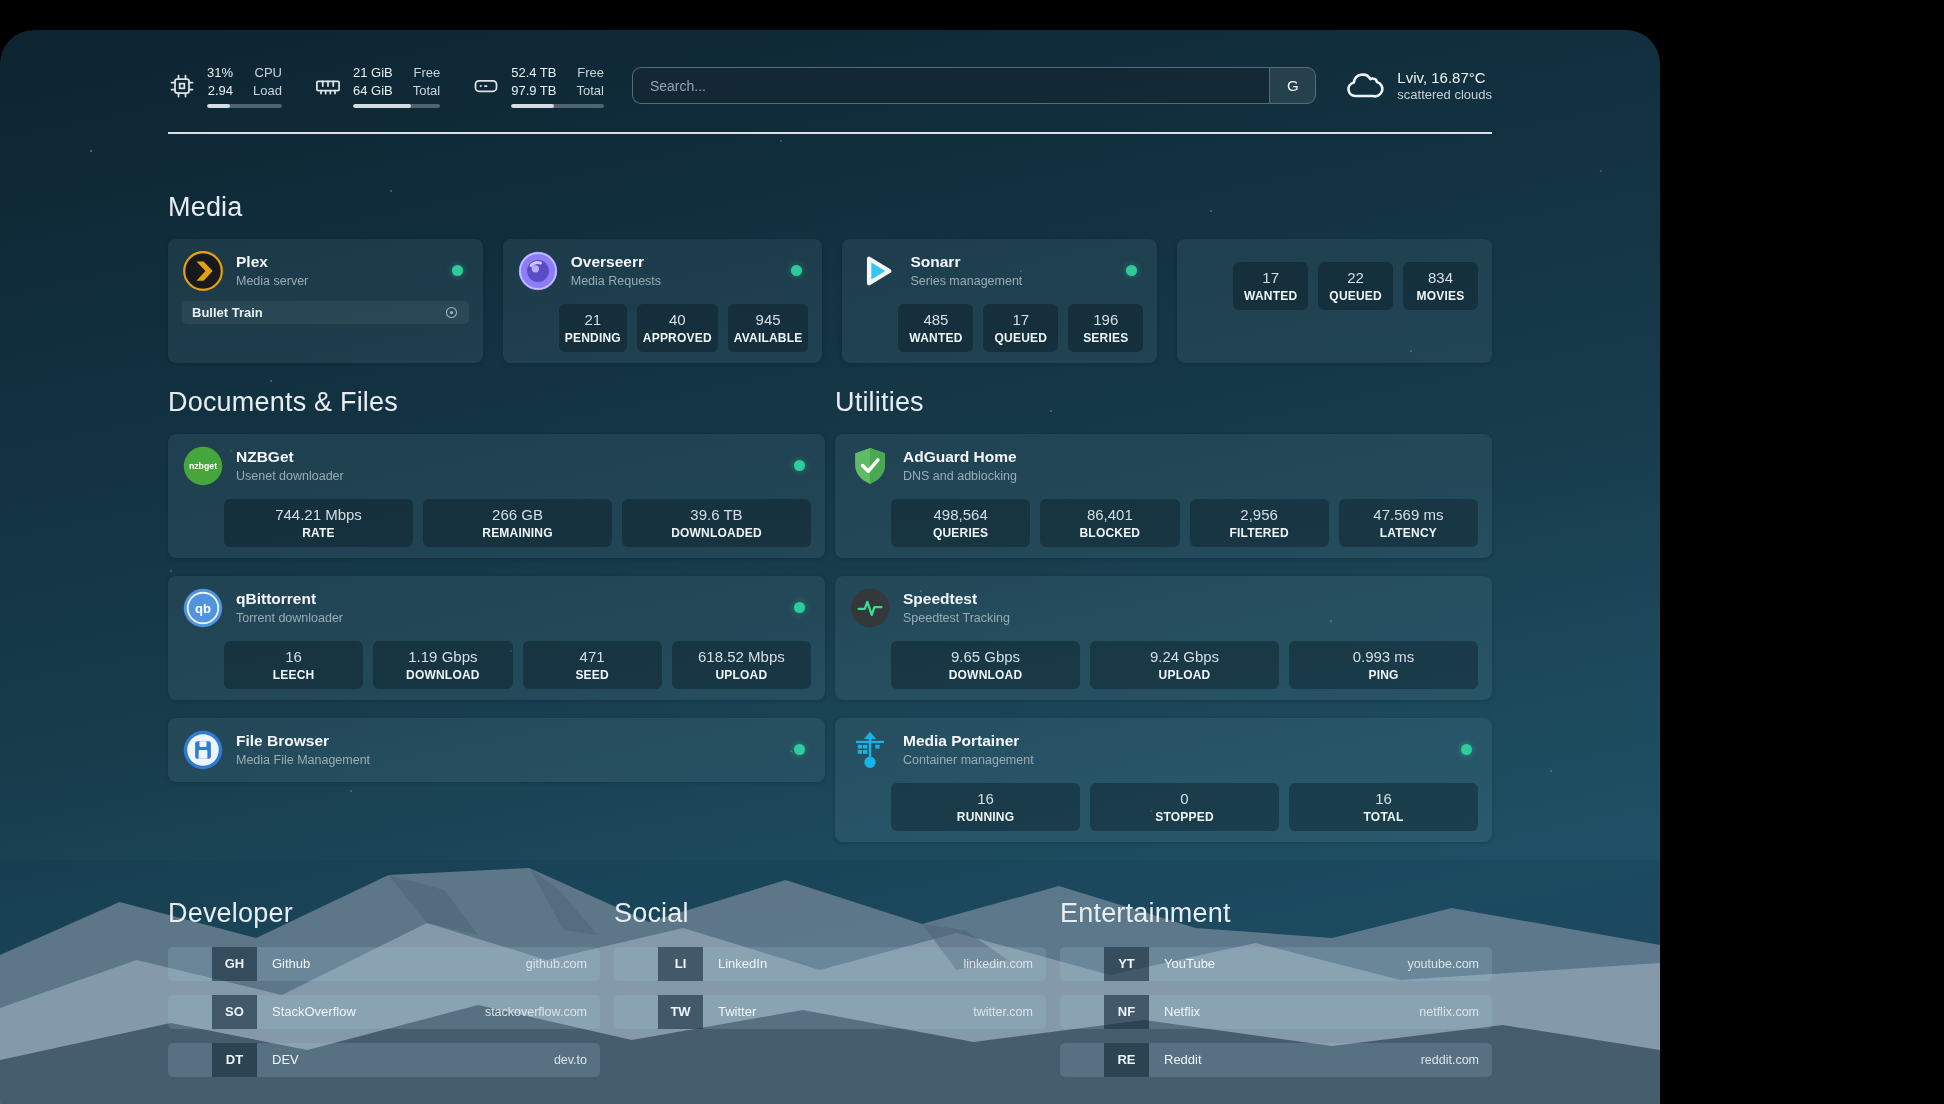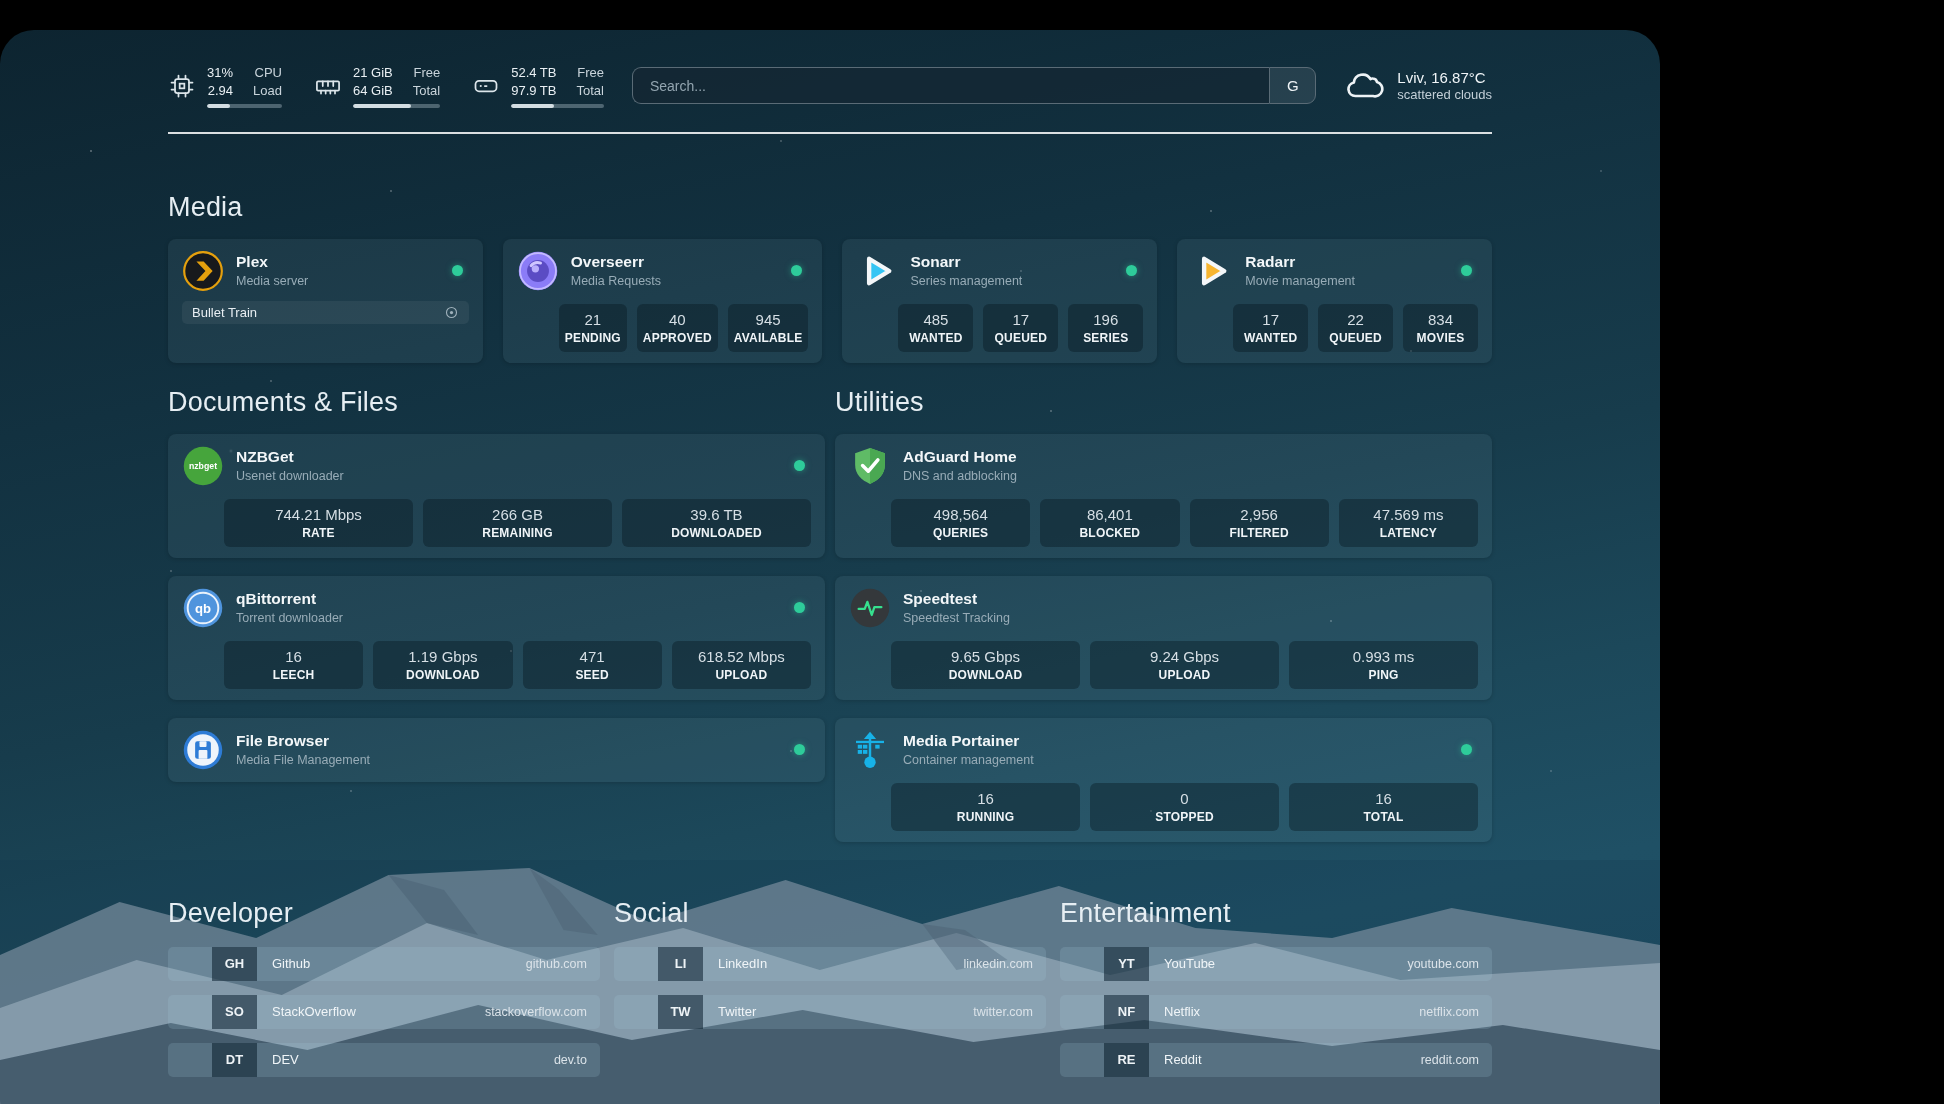--- a/index.html
+++ b/index.html
@@ -89,21 +89,21 @@
          background: var(--status-green, #2ecc9a); box-shadow: 0 0 6px rgba(46,204,154,.5); flex: none; }
   .stats { display: flex; gap: 10px; margin-top: 12px; padding-left: 42px; }
   .stat { flex: 1; background: rgba(4,20,30,.38); border-radius: 6px; padding: 7px 6px; text-align: center; }
   .stat-value { font-size: 15px; color: #d6dfe5; }
   .stat-label { font-size: 12px; font-weight: 700; color: #f0f5f8; margin-top: 3px; letter-spacing: .2px; }
 
   
   .np { margin-top: 9px; }
   .np-title-row {
     display: flex; align-items: flex-end; background: rgba(255,255,255,.06);
-    border-radius: 5px; padding: 4px 10px; font-size: 13px; color: #e8eef2;
+    border-radius: 5px; padding: 4px 10px; font-size: 13px; color: #e8eef2; font-weight: bold;
   }
   .np-session { margin-left: auto; display: flex; }
   .np-bar {
     margin-top: 5px; position: relative; height: 26px; border-radius: 5px;
     background: rgba(255,255,255,.09); display: flex; align-items: center; overflow: hidden;
   }
   .np-fill {
     position: absolute; left: 0; top: 0; bottom: 0; background: #0d1e2a;
     border-radius: 5px; display: flex; align-items: center; padding-left: 9px;
   }
@@ -320,32 +320,20 @@
                 <div class="stat-value">17</div>
                 <div class="stat-label">QUEUED</div>
               </div>
               <div class="stat">
                 <div class="stat-value">196</div>
                 <div class="stat-label">SERIES</div>
               </div>
             </div>
           </a>
           <a class="card">
-            <div class="card-head">
-              <span class="app-icon">
-                <svg viewBox="0 0 48 48" width="42" height="42">
-                  <path d="M15 10 38 24 15 38Z" fill="#f7b530" stroke="#f4f7f9" stroke-width="5" stroke-linejoin="round"></path>
-                </svg>
-              </span>
-              <div class="titles">
-                <div class="svc-name">Radarr</div>
-                <div class="svc-desc">Movie management</div>
-              </div>
-              <span class="dot"></span>
-            </div>
             <div class="stats">
               <div class="stat">
                 <div class="stat-value">17</div>
                 <div class="stat-label">WANTED</div>
               </div>
               <div class="stat">
                 <div class="stat-value">22</div>
                 <div class="stat-label">QUEUED</div>
               </div>
               <div class="stat">

